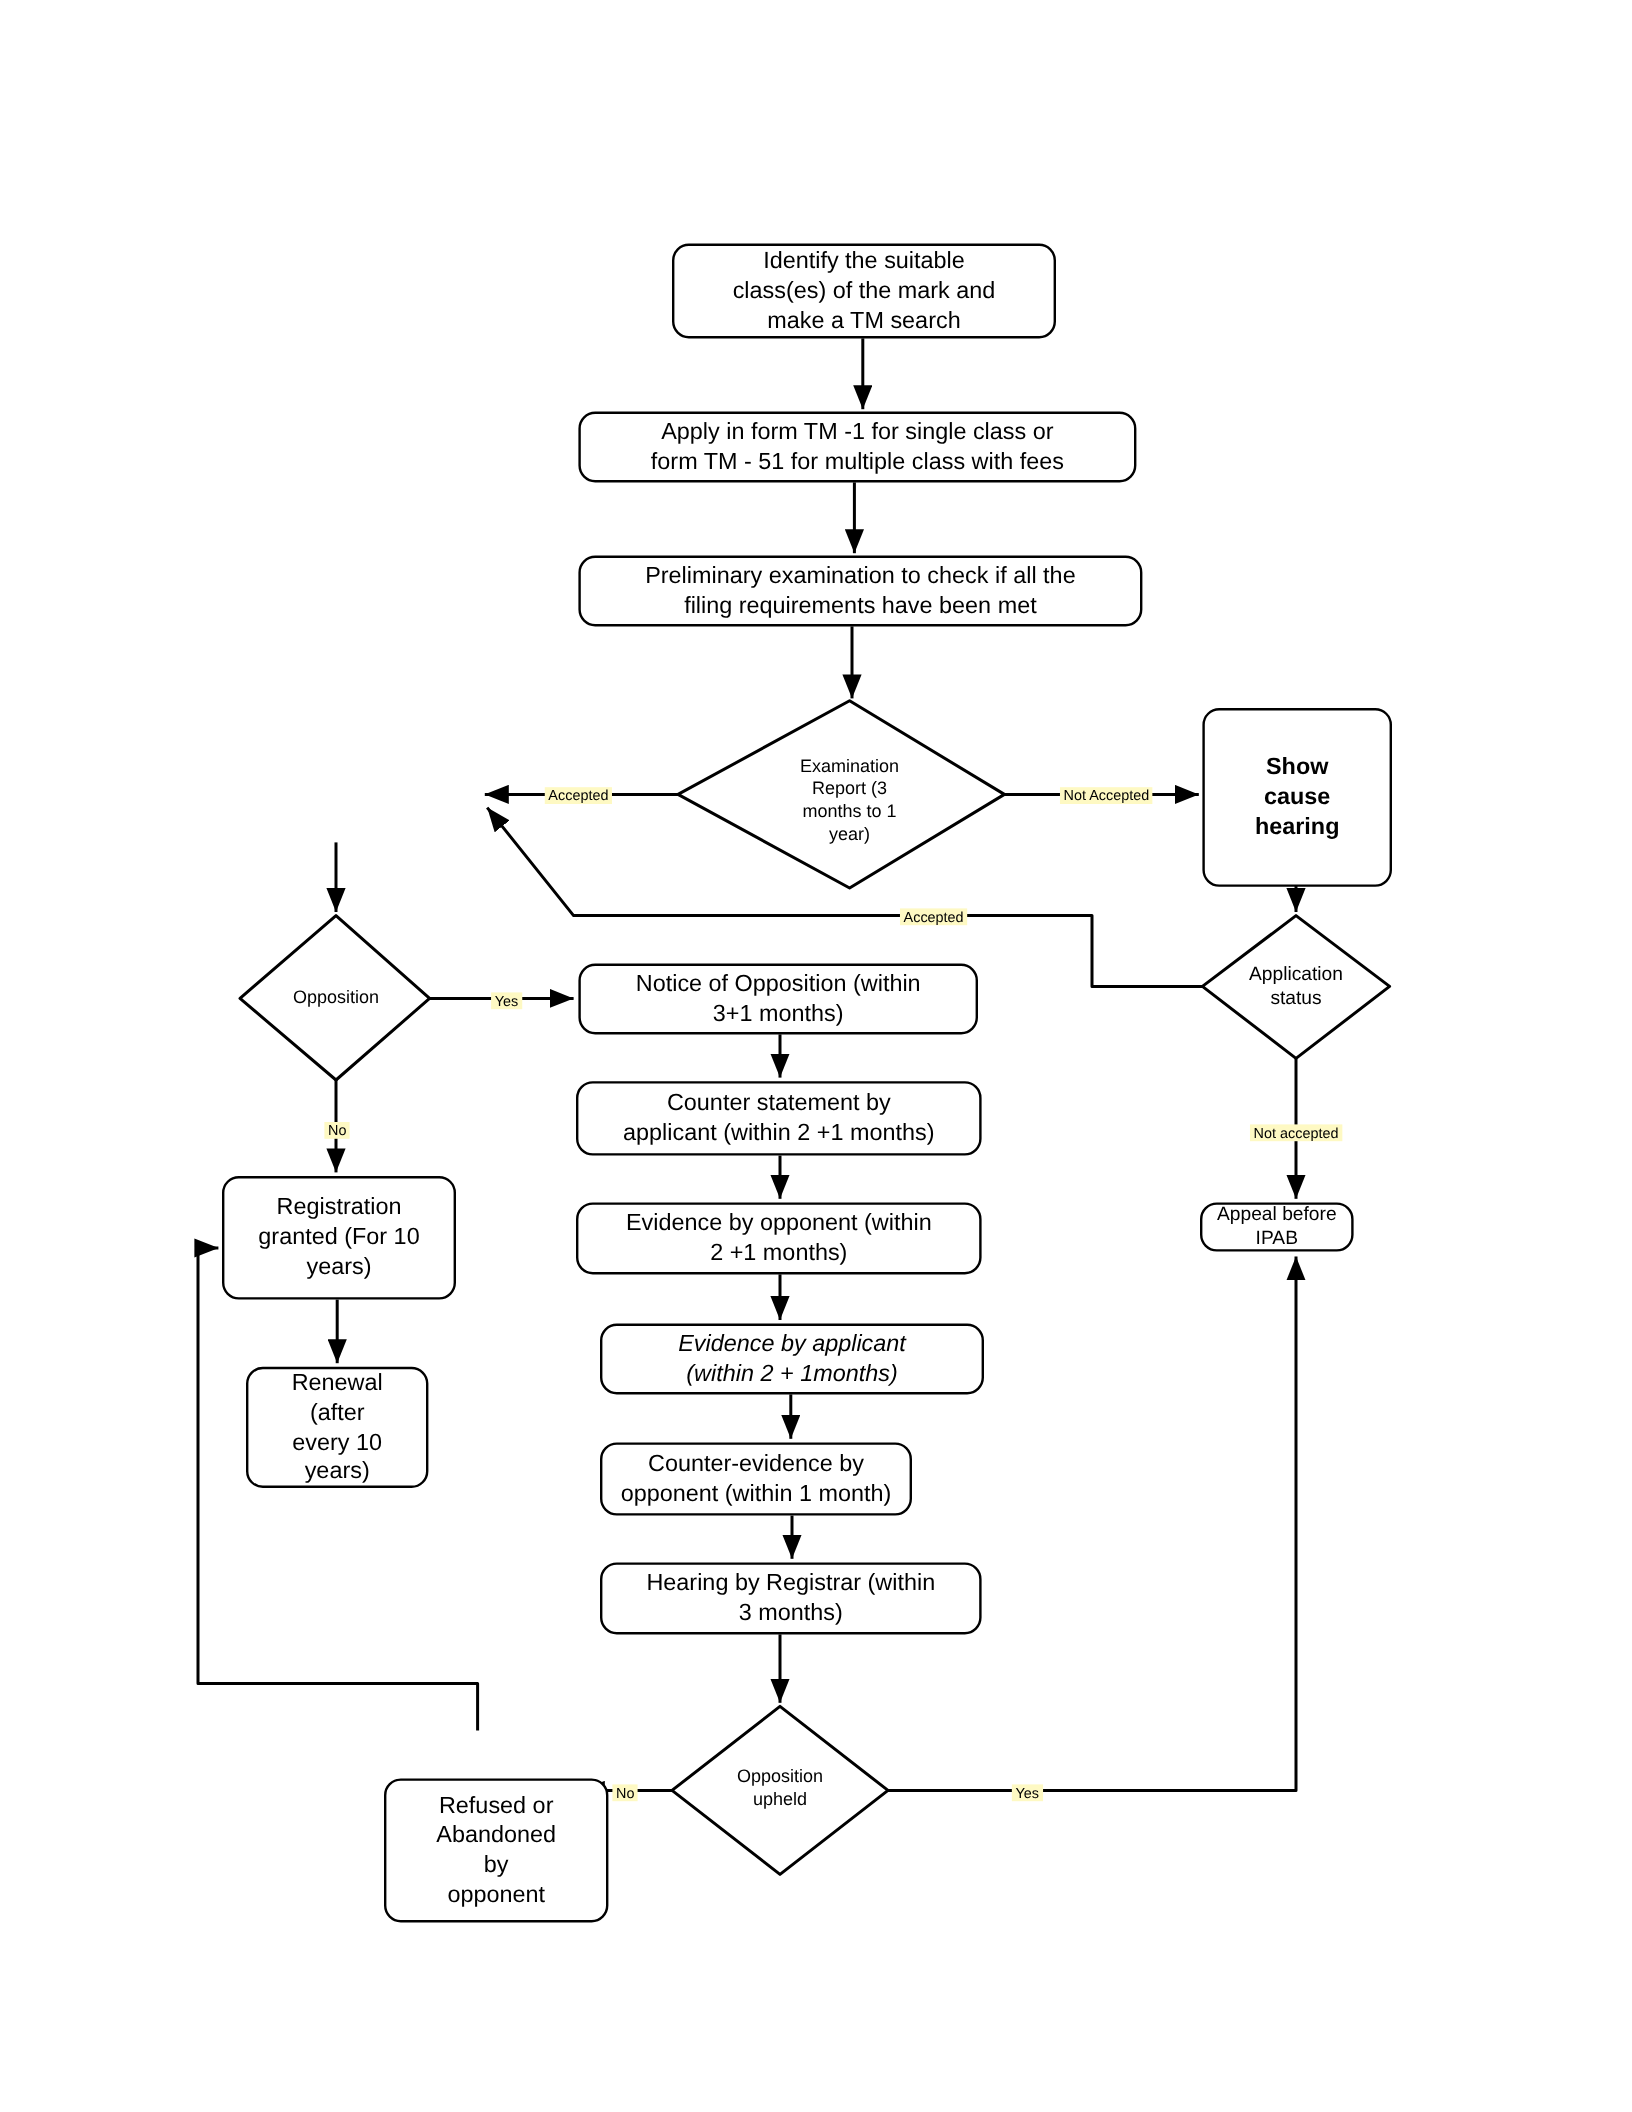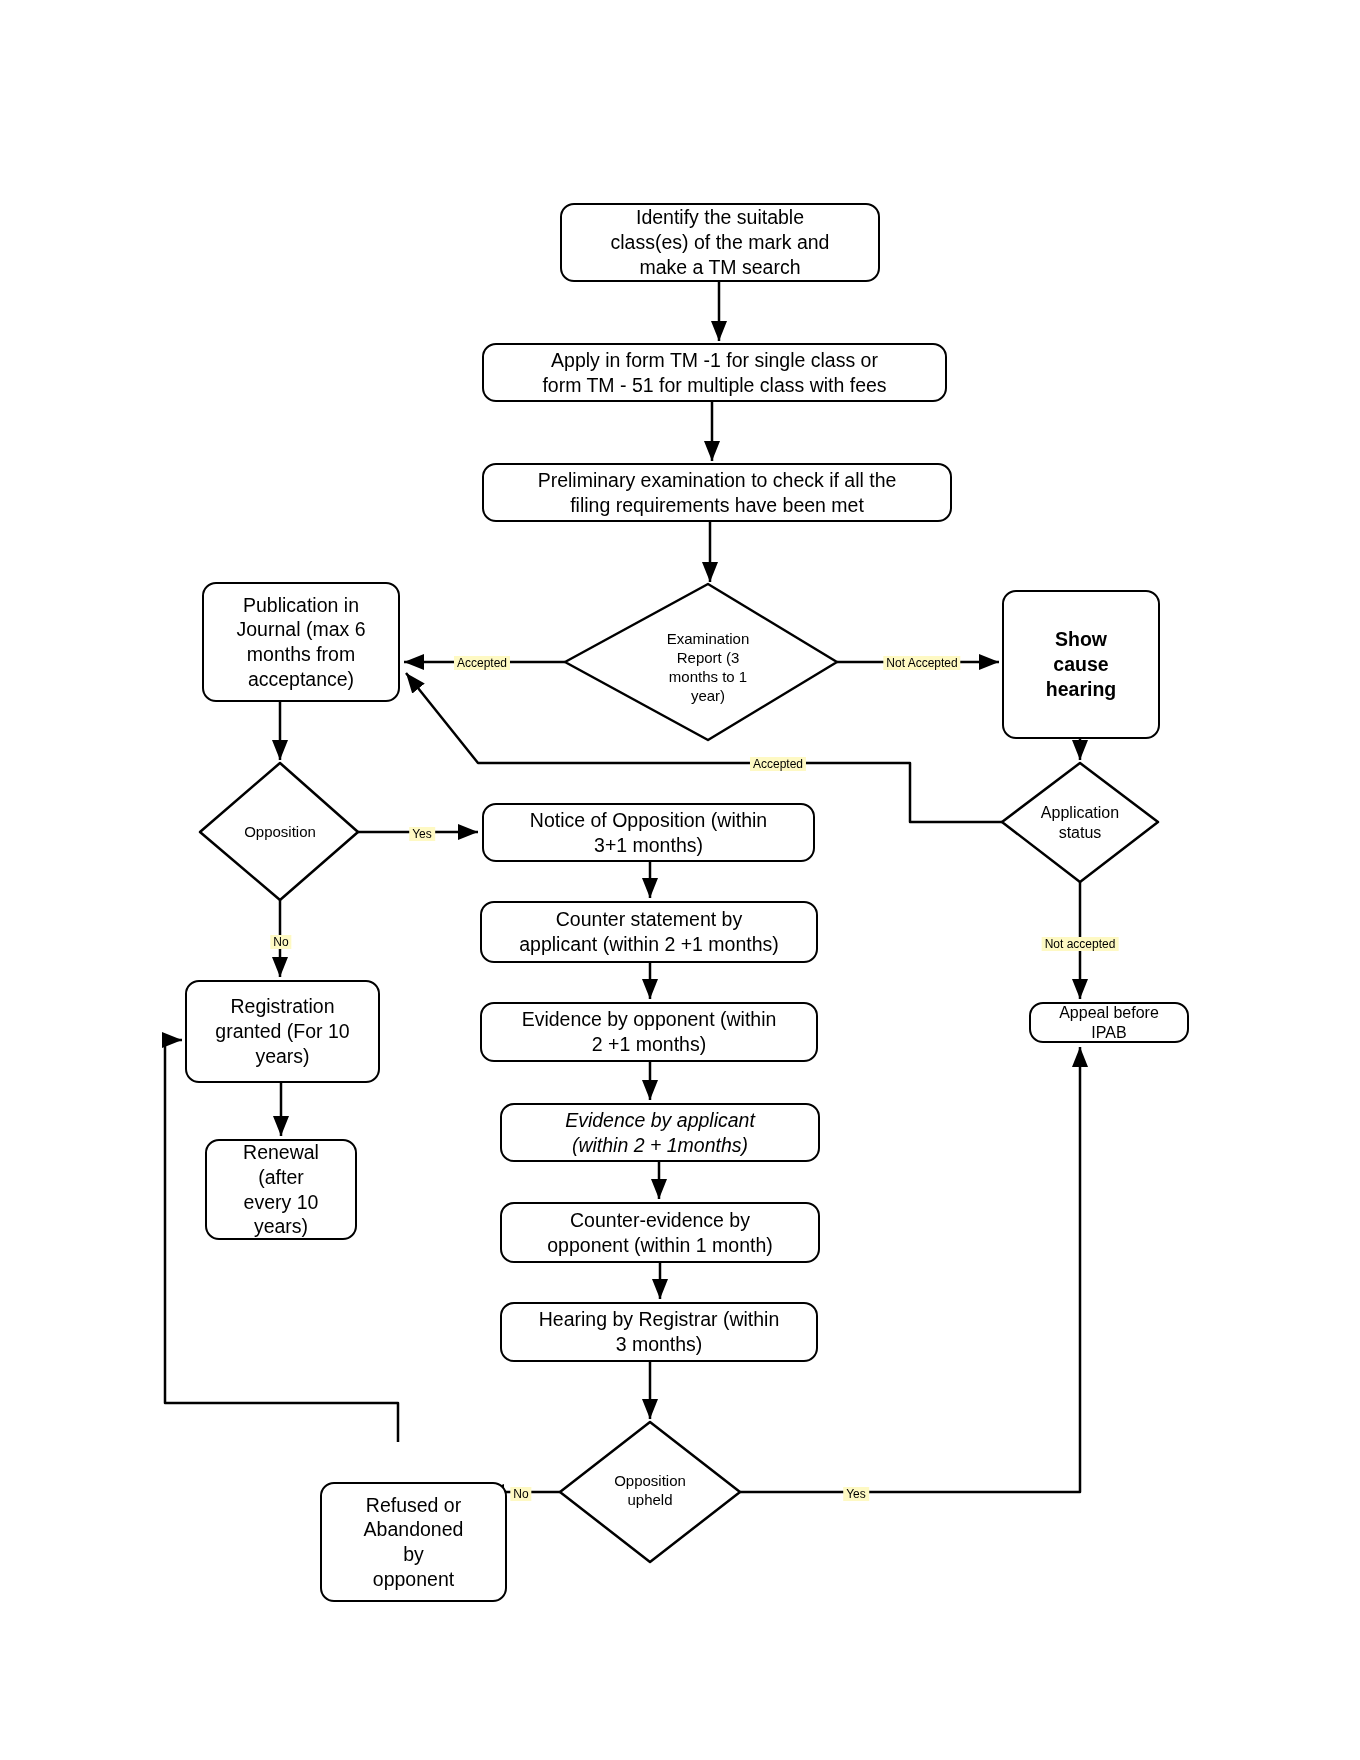--- a/index.html
+++ b/index.html
@@ -102,40 +102,36 @@
   </svg>
 
 
   <div class="node" style="left:560px; top:203px; width:320px; height:79px;">Identify the suitable
 class(es) of the mark and
 make a TM search</div>
   <div class="node" style="left:482px; top:343px; width:465px; height:59px;">Apply in form TM -1 for single class or
 form TM - 51 for multiple class with fees</div>
   <div class="node" style="left:482px; top:463px; width:470px; height:59px;">Preliminary examination to check if all the
 filing requirements have been met</div>
-  <div class="node" style="left:202px; top:582px; width:198px; height:120px;">Publication in
-Journal (max 6
-months from
-acceptance)</div>
   <div class="node" style="left:1002px; top:590px; width:158px; height:149px;font-weight:bold;">Show
 cause
 hearing</div>
   <div class="node" style="left:482px; top:803px; width:333px; height:59px;">Notice of Opposition (within
 3+1 months)</div>
   <div class="node" style="left:480px; top:901px; width:338px; height:62px;">Counter statement by
 applicant (within 2 +1 months)</div>
   <div class="node" style="left:480px; top:1002px; width:338px; height:60px;">Evidence by opponent (within
 2 +1 months)</div>
   <div class="node" style="left:500px; top:1103px; width:320px; height:59px;font-style:italic;">Evidence by applicant
 (within 2 + 1months)</div>
-  <div class="node" style="left:500px; top:1202px; width:320px; height:61px;">Counter-evidence by
+  <div class="node" style="left:500px; top:1202px; width:260px; height:61px;">Counter-evidence by
 opponent (within 1 month)</div>
   <div class="node" style="left:500px; top:1302px; width:318px; height:60px;">Hearing by Registrar (within
 3 months)</div>
-  <div class="node small" style="left:1000px; top:1002px; width:160px; height:41px;margin-left:29px;">Appeal before
+  <div class="node small" style="left:1000px; top:1002px; width:128px; height:41px;">Appeal before
 IPAB</div>
   <div class="node" style="left:185px; top:980px; width:195px; height:103px;">Registration
 granted (For 10
 years)</div>
   <div class="node" style="left:205px; top:1139px; width:152px; height:101px;">Renewal
 (after
 every 10
 years)</div>
   <div class="node" style="left:320px; top:1482px; width:187px; height:120px;">Refused or
 Abandoned

